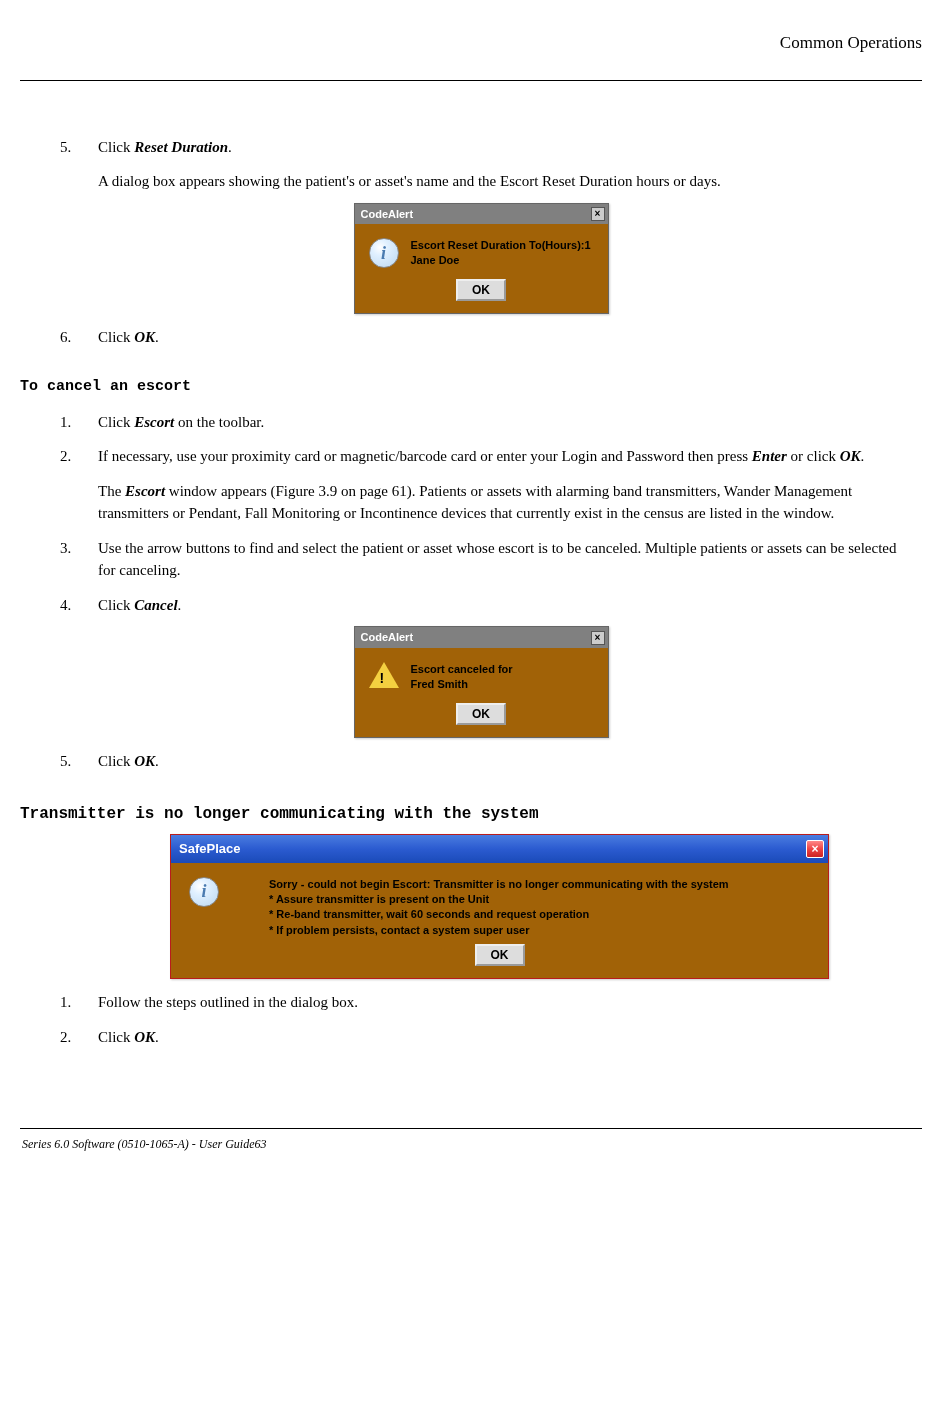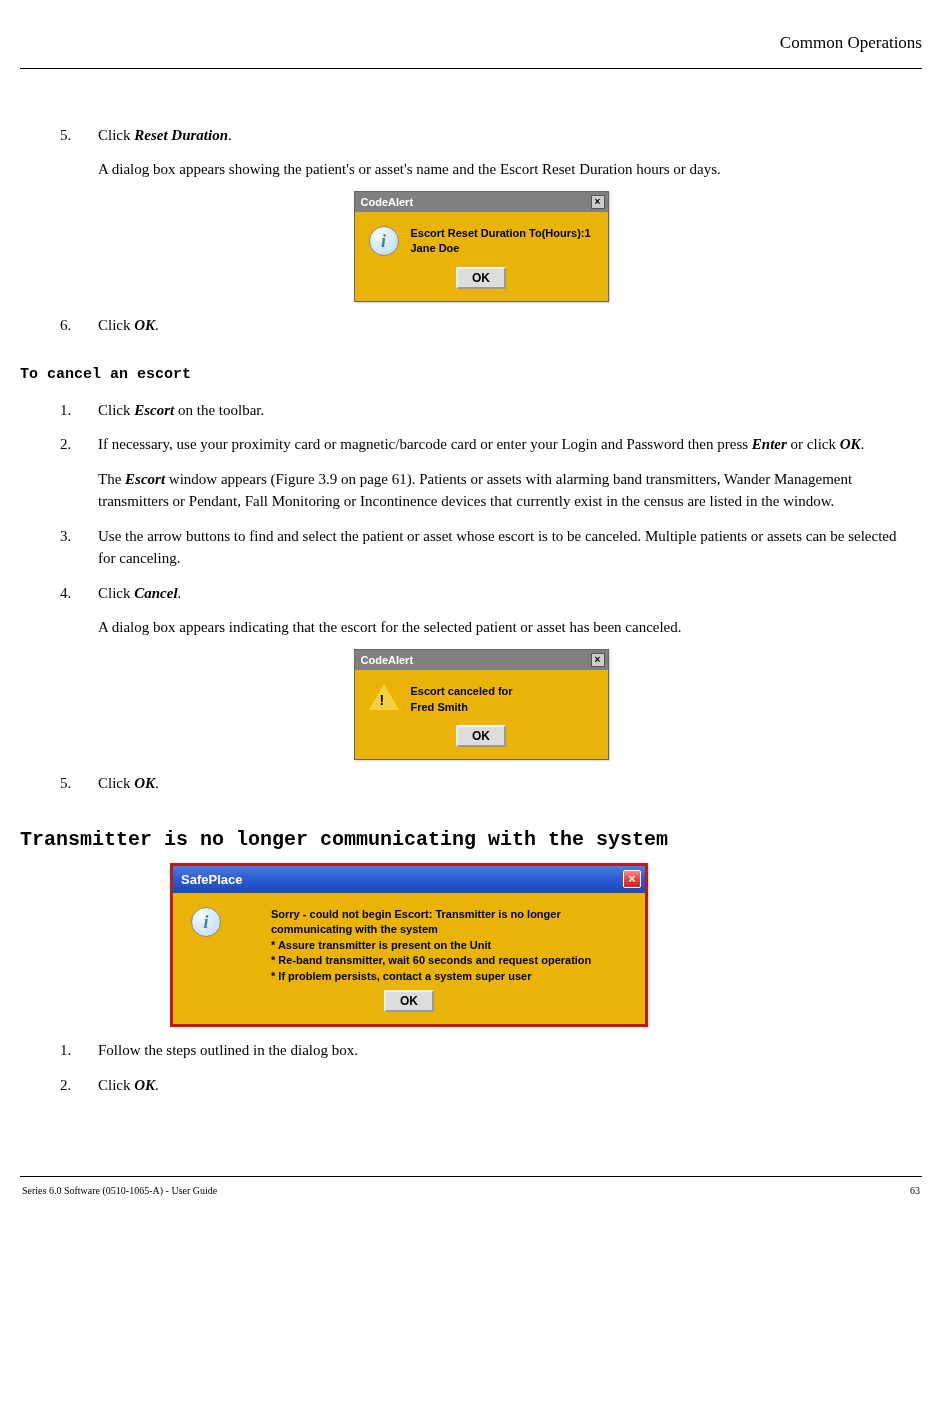--- a/index.html
+++ b/index.html
@@ -5,32 +5,32 @@
     * { box-sizing: border-box; margin: 0; padding: 0; }
     body {
       font-family: Georgia, 'Times New Roman', serif;
       font-size: 15px;
       line-height: 1.5;
       color: #000;
       background: #fff;
       width: 942px;
       padding: 30px 20px 20px 20px;
     }
-    .header-text { text-align: right; font-size: 17px; margin-bottom: 12px; }
+    .header-text { text-align: right; font-size: 17px; margin-bottom: 24px; }
     .header-rule { border: none; border-top: 1px solid #000; margin-bottom: 55px; }
     .content { padding: 0 20px 0 40px; }
     .ol-item { display: flex; margin: 12px 0 10px 0; }
     .ol-num { min-width: 38px; }
     .ol-body { flex: 1; }
     .ol-body p { margin: 12px 0 0 0; }
     .dialog-container { display: flex; justify-content: center; margin: 6px 0 6px 0; }
     .dialog-container.left { justify-content: flex-start; padding-left: 110px; }
     .dlg {
       border: 1px solid #666;
-      background: #eab308;
+      background: #a16207;
       font-family: Tahoma, Arial, sans-serif;
       font-size: 11px;
       box-shadow: 1px 1px 2px rgba(0,0,0,0.2);
     }
     .dlg-title {
       display: flex;
       justify-content: space-between;
       align-items: center;
       padding: 2px 3px 2px 6px;
       font-weight: bold;
@@ -82,25 +82,25 @@
     .dlg-text.xp { font-size: 11px; margin-left: 38px; }
     .dlg-ok-row { text-align: center; padding: 0 0 12px 0; }
     .dlg-ok {
       font-family: Arial, sans-serif; font-weight: bold; font-size: 12px;
       padding: 2px 14px;
       background: #ddd;
       border: 2px outset #eee;
       cursor: pointer;
     }
     .section-h { font-family: Liberation Mono, monospace; font-weight: bold; font-size: 15px; margin: 28px 0 8px -40px; }
-    .section-h.big { font-size: 20px; margin-top: 30px; }
+    .section-h.big { font-size: 16px; margin-top: 30px; }
     .section-intro { margin: 16px 0 12px -40px; }
     strong { font-weight: bold; font-style: italic; }
     .footer-rule { border: none; border-top: 1px solid #000; margin: 80px 0 6px 0; }
-    .footer { display: flex; justify-content: space-between; font-size: 10px; padding: 0 2px; }
+    .footer { display: flex; justify-content: flex-start; font-size: 12px; padding: 0 2px; font-style: italic; }
   </style>
 </head>
 <body>
 
 <div class="header-text">Common Operations</div>
 <hr class="header-rule">
 
 <div class="content">
 
   <div class="ol-item">
@@ -158,21 +158,20 @@
     <div class="ol-num">3.</div>
     <div class="ol-body">
       <span>Use the arrow buttons to find and select the patient or asset whose escort is to be canceled. Multiple patients or assets can be selected for canceling.</span>
     </div>
   </div>
 
   <div class="ol-item">
     <div class="ol-num">4.</div>
     <div class="ol-body">
       <span>Click </span><strong>Cancel</strong><span>.</span>
-      <p>A dialog box appears indicating that the escort for the selected patient or asset has been canceled.</p>
     </div>
   </div>
 
   <div class="dialog-container">
     <div class="dlg" style="width:255px;">
       <div class="dlg-title classic">
         <span>CodeAlert</span>
         <span class="close-btn">×</span>
       </div>
       <div class="dlg-body">
@@ -191,21 +190,21 @@
   <div class="ol-item">
     <div class="ol-num">5.</div>
     <div class="ol-body">
       <span>Click </span><strong>OK</strong><span>.</span>
     </div>
   </div>
 
   <div class="section-h big">Transmitter is no longer communicating with the system</div>
 
   <div class="dialog-container left">
-    <div class="dlg" style="width:478px; border:3px solid #b91c1c;">
+    <div class="dlg" style="width:659px; border:1px solid #b91c1c;">
       <div class="dlg-title xp">
         <span>SafePlace</span>
         <span class="close-btn xp">×</span>
       </div>
       <div class="dlg-body wide">
         <div class="info-icon">i</div>
         <div class="dlg-text xp">
           <div>Sorry - could not begin Escort: Transmitter is no longer communicating with the system</div>
           <div>* Assure transmitter is present on the Unit</div>
           <div>* Re-band transmitter, wait 60 seconds and request operation</div>

